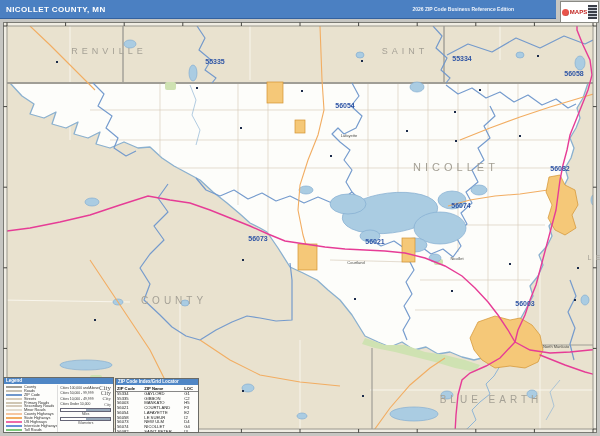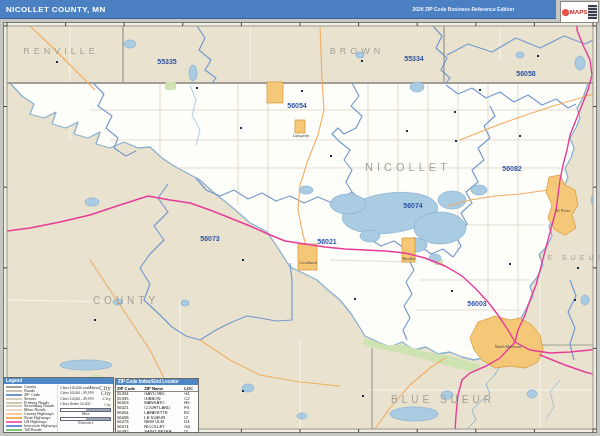--- a/index.html
+++ b/index.html
@@ -13,21 +13,21 @@
   .header .edition{color:#eef3fb;font-weight:bold;font-size:5px;}
   .logo{position:absolute;right:1px;top:1px;width:37px;height:20px;background:#fff;
         border:1px solid #8a8a84;display:flex;align-items:center;justify-content:center;gap:1px;z-index:30;}
   .logo .globe{width:7px;height:7px;border-radius:50%;background:radial-gradient(circle at 35% 35%,#e8534a 60%,#7c1a14);}
   .logo .brand{color:#c22420;font-weight:bold;font-size:6px;}
   .logo .badge{width:9px;height:14px;background:#3a3f49;
         background-image:repeating-linear-gradient(#3a3f49 0 2px,#cfd4dc 2px 3px);}
   
   svg.map{position:absolute;left:0;top:0;z-index:1;}
   
-  .lbl{position:absolute;transform:translate(-50%,-50%);white-space:nowrap;z-index:5;pointer-events:none;}
+  .lbl{position:absolute;transform:translate(-50%,-50%);white-space:nowrap;z-index:5;pointer-events:none;margin-left:48px;}
   .county-label{color:#a5a196;letter-spacing:4px;font-size:9px;}
   .zip-label{color:#2f55a5;font-weight:bold;font-size:7px;}
   .city-label{color:#4a4a46;font-size:4px;letter-spacing:0;}
   
   .panel{position:absolute;background:#fdfdfb;border:1px solid #6b6b66;z-index:20;box-sizing:border-box;
          font-size:4.5px;color:#222;overflow:hidden;}
   .panel .bar{background:#4f86c5;color:#fff;font-size:4.5px;line-height:6px;height:6px;padding:0 2px;
               font-weight:bold;white-space:nowrap;overflow:hidden;}
   #legendBox{left:3px;top:377px;width:111px;height:56px;}
   #legendBox .cols{display:flex;padding:1px 2px;}
@@ -214,25 +214,25 @@
         <path d="M7,22.5 V26 M65.6,22.5 V26 M124.2,22.5 V26 M182.8,22.5 V26 M241.4,22.5 V26 M300,22.5 V26 M358.6,22.5 V26 M417.2,22.5 V26 M475.8,22.5 V26 M534.4,22.5 V26 M593,22.5 V26"></path>
         <path d="M7,429 V432.5 M65.6,429 V432.5 M124.2,429 V432.5 M182.8,429 V432.5 M241.4,429 V432.5 M300,429 V432.5 M358.6,429 V432.5 M417.2,429 V432.5 M475.8,429 V432.5 M534.4,429 V432.5 M593,429 V432.5"></path>
         <path d="M3.5,26 H7 M3.5,106.6 H7 M3.5,187.2 H7 M3.5,267.8 H7 M3.5,348.4 H7 M3.5,429 H7"></path>
         <path d="M593,26 H596.5 M593,106.6 H596.5 M593,187.2 H596.5 M593,267.8 H596.5 M593,348.4 H596.5 M593,429 H596.5"></path>
       </g>
     </g>
   </svg>
 
   <div id="labelLayer">
       <div class="lbl county-label" style="left: 61px; top: 51px; font-size: 9px;">RENVILLE</div>
-      <div class="lbl county-label" style="left: 357px; top: 51px; font-size: 9px;">BROWN</div>
+      <div class="lbl county-label" style="left: 357px; top: 51px; font-size: 9px;">SAINT</div>
       <div class="lbl county-label" style="left: 408px; top: 167px; font-size: 11px;">NICOLLET</div>
       <div class="lbl county-label" style="left: 126px; top: 300px; font-size: 10px;">COUNTY</div>
       <div class="lbl county-label" style="left: 573px; top: 257px; font-size: 7px;">LE SUEUR</div>
-      <div class="lbl county-label" style="left: 443px; top: 399px; font-size: 10px;">BLUE SUEUR</div>
+      <div class="lbl county-label" style="left: 443px; top: 399px; font-size: 10px;">BLUE EARTH</div>
       <div class="lbl zip-label" style="left: 167px; top: 61px;">55335</div>
       <div class="lbl zip-label" style="left: 414px; top: 58px;">55334</div>
       <div class="lbl zip-label" style="left: 526px; top: 73px;">56058</div>
       <div class="lbl zip-label" style="left: 297px; top: 105px;">56054</div>
       <div class="lbl zip-label" style="left: 512px; top: 168px;">56082</div>
       <div class="lbl zip-label" style="left: 413px; top: 205px;">56074</div>
       <div class="lbl zip-label" style="left: 210px; top: 238px;">56073</div>
       <div class="lbl zip-label" style="left: 327px; top: 241px;">56021</div>
       <div class="lbl zip-label" style="left: 477px; top: 303px;">56003</div>
       <div class="lbl city-label" style="left: 301px; top: 135px;">Lafayette</div>

